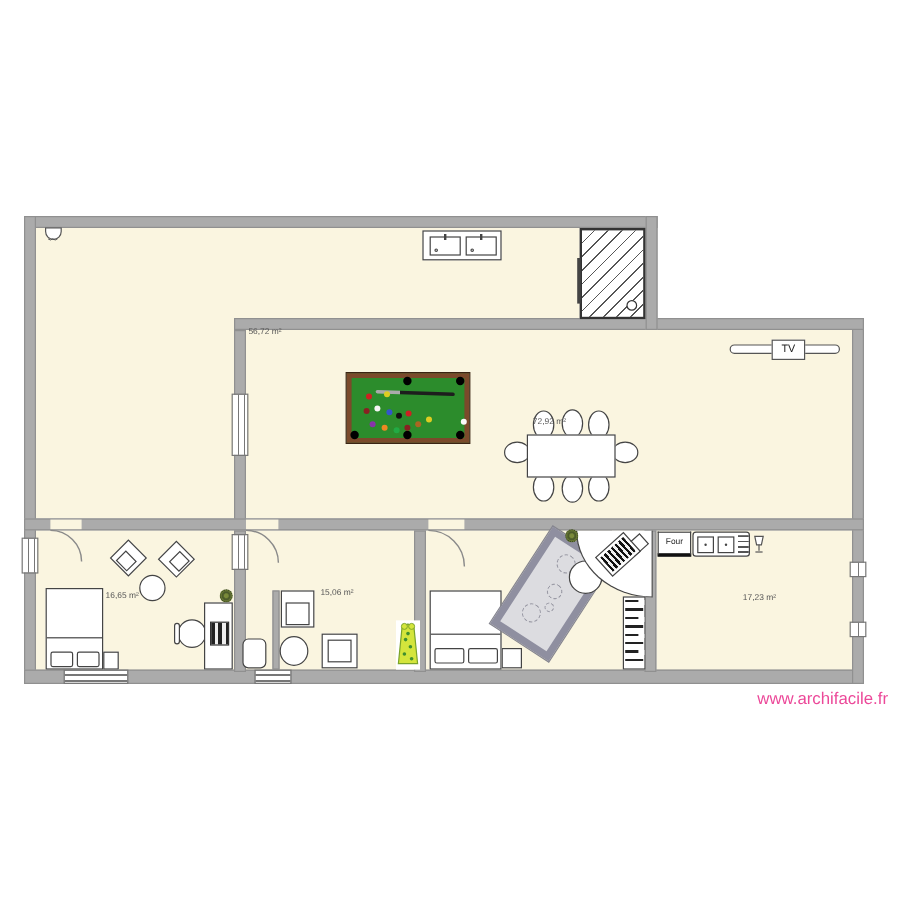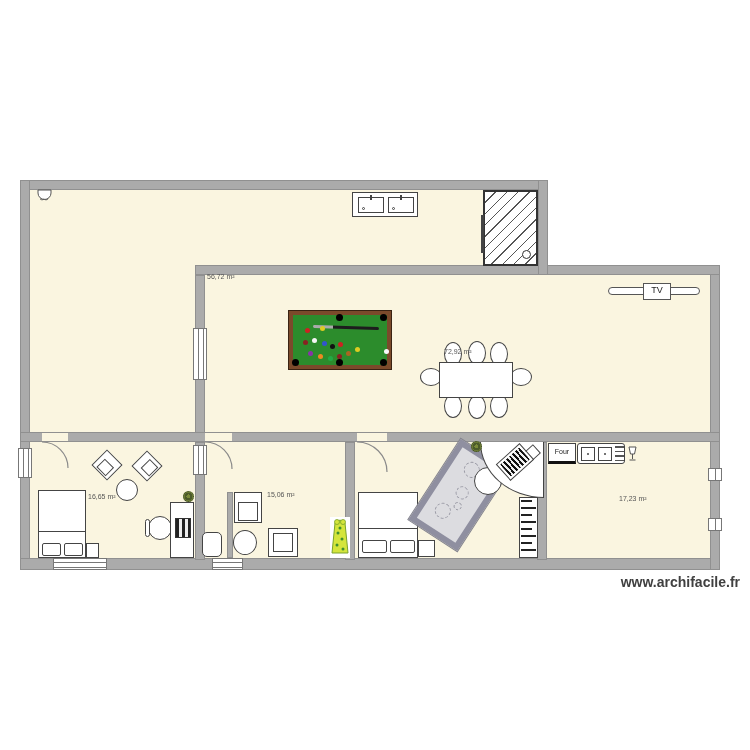--- a/index.html
+++ b/index.html
@@ -9,21 +9,21 @@
   .floor{position:absolute;background:#FAF5E0;}
   .wall{position:absolute;background:#ABABAB;border:1px solid #909090;box-sizing:border-box;}
   .win{position:absolute;background:#ffffff;border:1px solid #777;box-sizing:border-box;}
   .open{position:absolute;background:#FAF5E0;}
   .furn{position:absolute;background:#fff;border:1px solid #444;box-sizing:border-box;}
   .lbl{position:absolute;font-size:7px;color:#555;white-space:nowrap;line-height:8px;}
   .chair{position:absolute;background:#fff;border:1px solid #444;border-radius:50%;box-sizing:border-box;}
   .pocket{position:absolute;width:7px;height:7px;border-radius:50%;background:transparent;}
   svg{position:absolute;overflow:visible;}
   #watermark{position:absolute;left:540px;top:574px;width:200px;text-align:right;
-             font-size:14px;color:#404040;font-weight:bold;}
+             font-size:14px;color:#ec4899;}
   .tvlbl{position:absolute;font-size:9px;color:#222;text-align:center;line-height:13px;}
   .fourlbl{font-size:7px;color:#222;text-align:center;line-height:16px;display:block;}
 </style>
 </head>
 <body>
 
 <div id="canvas">
 
   <div class="floor" style="left:30px;top:190px;width:508px;height:75px;"></div>
   <div class="floor" style="left:30px;top:190px;width:165px;height:242px;"></div>

